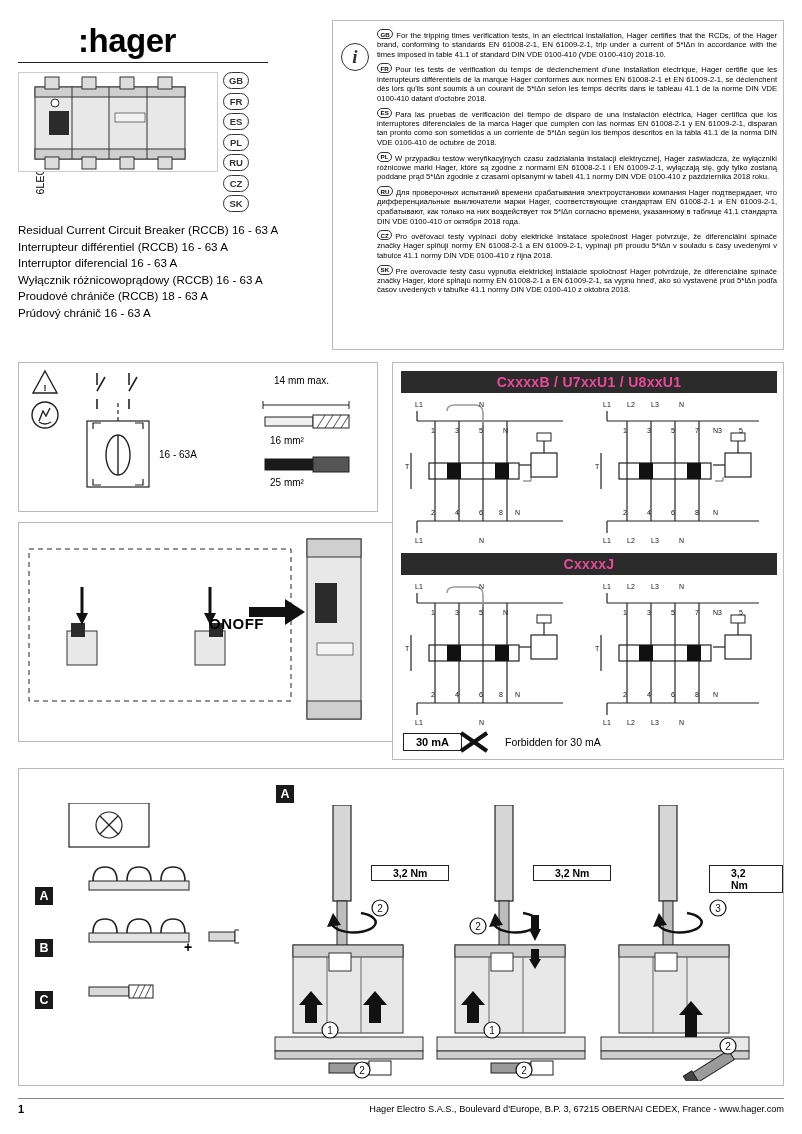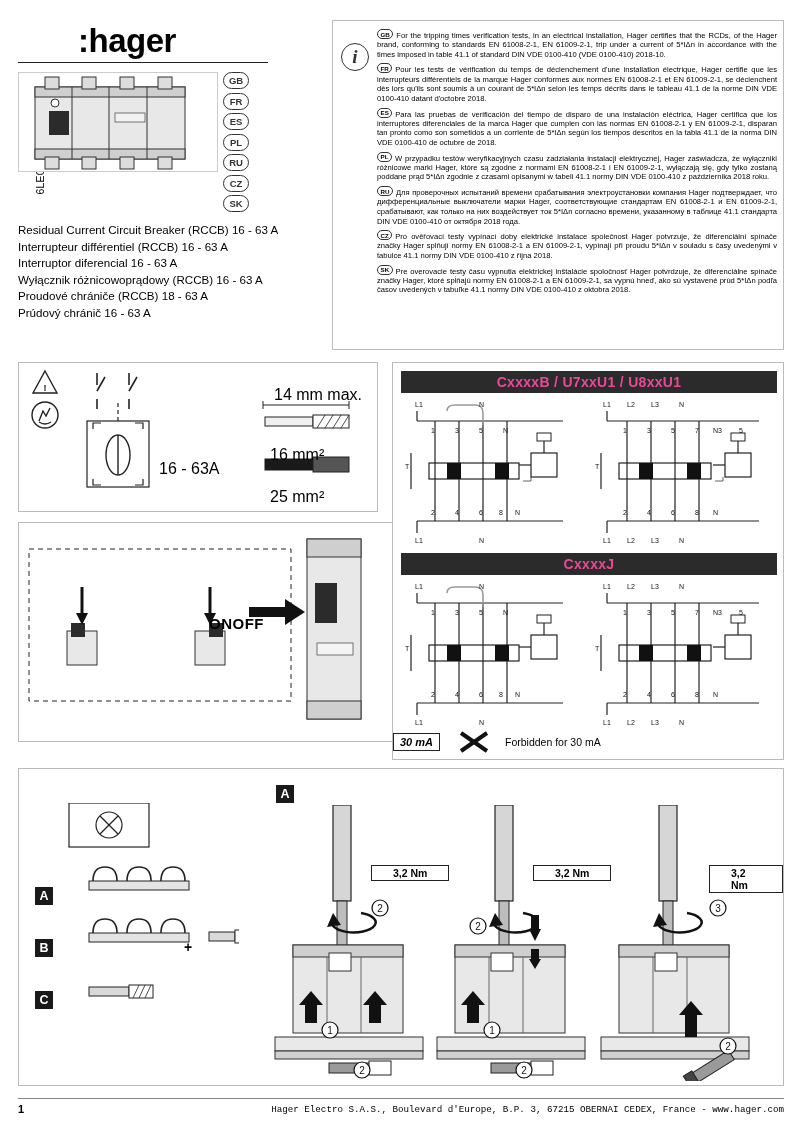--- a/index.html
+++ b/index.html
@@ -65,65 +65,64 @@
     display: inline-block; border: 1px solid #333; border-radius: 6px;
     font-size: 6.2px; line-height: 7px; padding: 0.5px 2.5px; margin-right: 3px;
     vertical-align: 1.2px; font-weight: 700;
   }
 
   
   .wirebox {
     position: absolute; left: 18px; top: 362px; width: 360px; height: 150px;
     border: 1px solid #bbb; background: #fff;
   }
-  .wire-lbl { position:absolute; font-size: 16px; margin-top: 11px; }
+  .wire-lbl { position:absolute; font-size: 10px; }
 
   
   .onoffbox {
     position: absolute; left: 18px; top: 522px; width: 380px; height: 220px;
     border: 1px solid #bbb; background: #fff;
   }
   .onoff-text { position: absolute; left: 190px; top: 92px; font-size: 15px; font-weight: bold; letter-spacing:0.5px;}
 
   
   .schembox {
     position: absolute; left: 392px; top: 362px; width: 392px; height: 398px;
     border: 1px solid #bbb; background: #fff;
   }
   .schem-hdr {
     position: absolute; left: 8px; width: 376px; height: 22px;
     background: #2b2b2b; color: #ec4899; text-align: center;
     font-size: 14px; font-weight: bold; line-height: 22px; letter-spacing: 0.3px;
   }
   .mA-box {
-    position: absolute; left: 0; top: 370px;
-    border: 1.4px solid #222; padding: 2px 6px; font-size: 11px; font-weight: bold;
+    position: absolute; left: 10px; top: 370px;
+    border: 1.4px solid #222; padding: 2px 12px; font-size: 11px; font-weight: bold;
     background: #fff;
-    font-style: italic;
   }
   .forbid-txt { position:absolute; left: 112px; top: 373px; font-size: 10.5px; }
 
   
   .bottombox {
     position: absolute; left: 18px; top: 768px; width: 766px; height: 318px;
     border: 1px solid #bbb; background: #fff;
   }
   .sq-lbl {
     position: absolute; width: 18px; height: 18px; background: #1a1a1a; color: #fff;
     font-size: 12.5px; font-weight: bold; text-align: center; line-height: 18px;
   }
   .torque {
     position: absolute; border: 1.2px solid #222; background: #fff;
     font-size: 10.5px; padding: 1px 21px; font-weight: 600;
   }
 
   
   .footline { position:absolute; left: 18px; top: 1098px; width: 766px; border-top: 1px solid #888; }
   .pageno { position:absolute; left: 18px; top: 1103px; font-size: 11px; font-weight: bold; }
-  .footer-txt { position:absolute; right: 18px; top: 1104px; font-size: 9.2px; font-family: Liberation Mono, monospace; }
+  .footer-txt { position:absolute; right: 18px; top: 1104px; font-size: 9.2px; }
 
   svg { display:block; }
   .stk { stroke:#222; fill:none; stroke-width:1.2; }
   .stk2 { stroke:#222; fill:none; stroke-width:1.6; }
   .thin { stroke:#555; fill:none; stroke-width:0.9; }
   .gry { fill:#e8e8e8; stroke:#333; stroke-width:1; }
   .lbl { font-family:"Liberation Sans", sans-serif; font-size:7px; fill:#111; }
   .lbl9 { font-family:"Liberation Sans", sans-serif; font-size:9px; fill:#111; }
 </style>
 </head>

